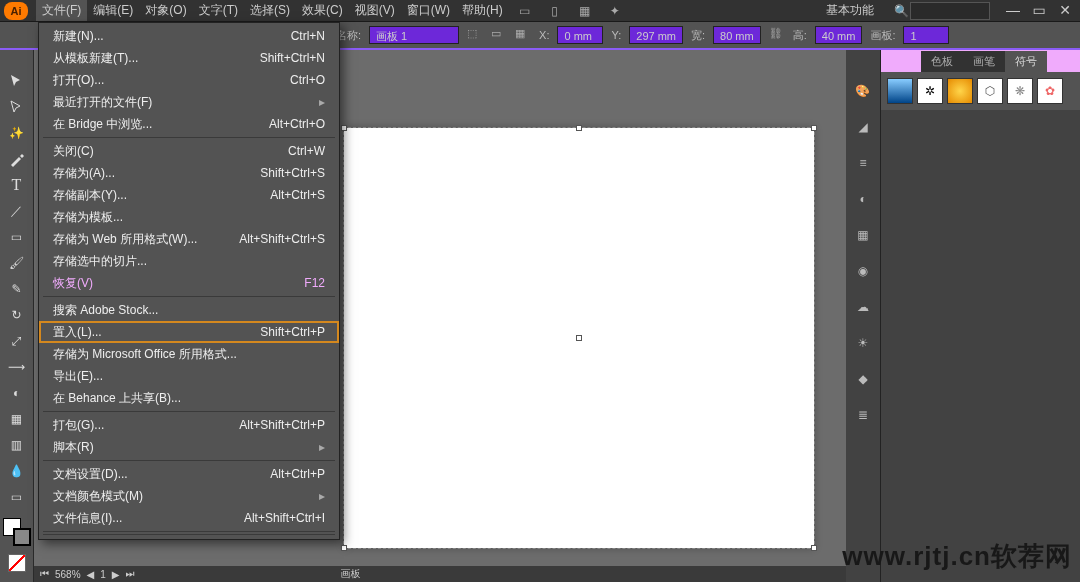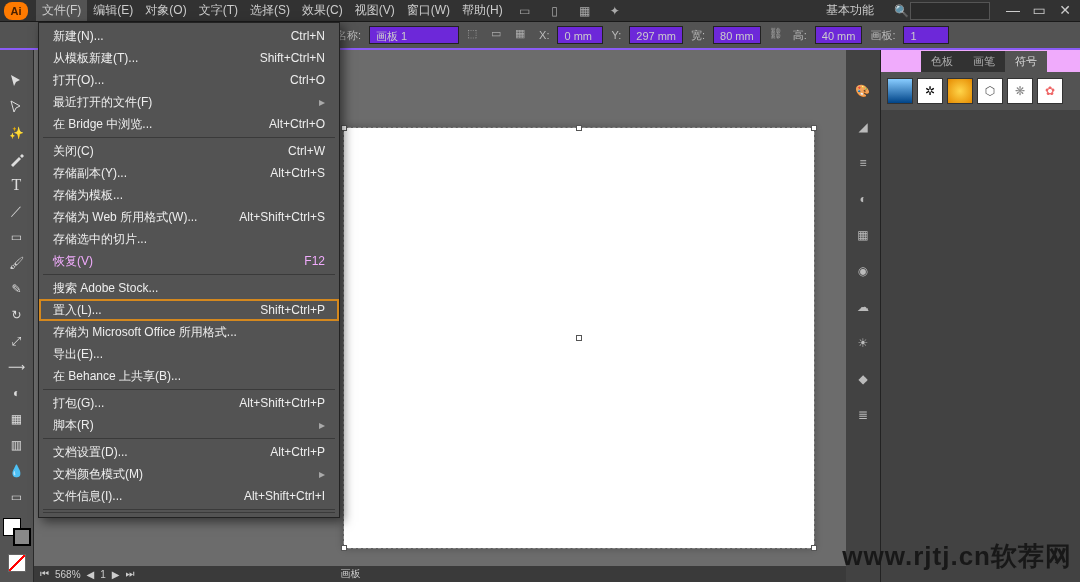--- a/index.html
+++ b/index.html
@@ -231,20 +231,24 @@
     <div class="menu-item">
       <span>在 Bridge 中浏览...</span>
       <span>Alt+Ctrl+O</span>
     </div>
     <div class="menu-sep"></div>
     <div class="menu-item">
       <span>关闭(C)</span>
       <span>Ctrl+W</span>
     </div>
     <div class="menu-item">
+      <span>存储为(A)...</span>
+      <span>Shift+Ctrl+S</span>
+    </div>
+    <div class="menu-item">
       <span>存储副本(Y)...</span>
       <span>Alt+Ctrl+S</span>
     </div>
     <div class="menu-item">
       <span>存储为模板...</span>
       <span></span>
     </div>
     <div class="menu-item">
       <span>存储为 Web 所用格式(W)...</span>
       <span>Alt+Shift+Ctrl+S</span>

